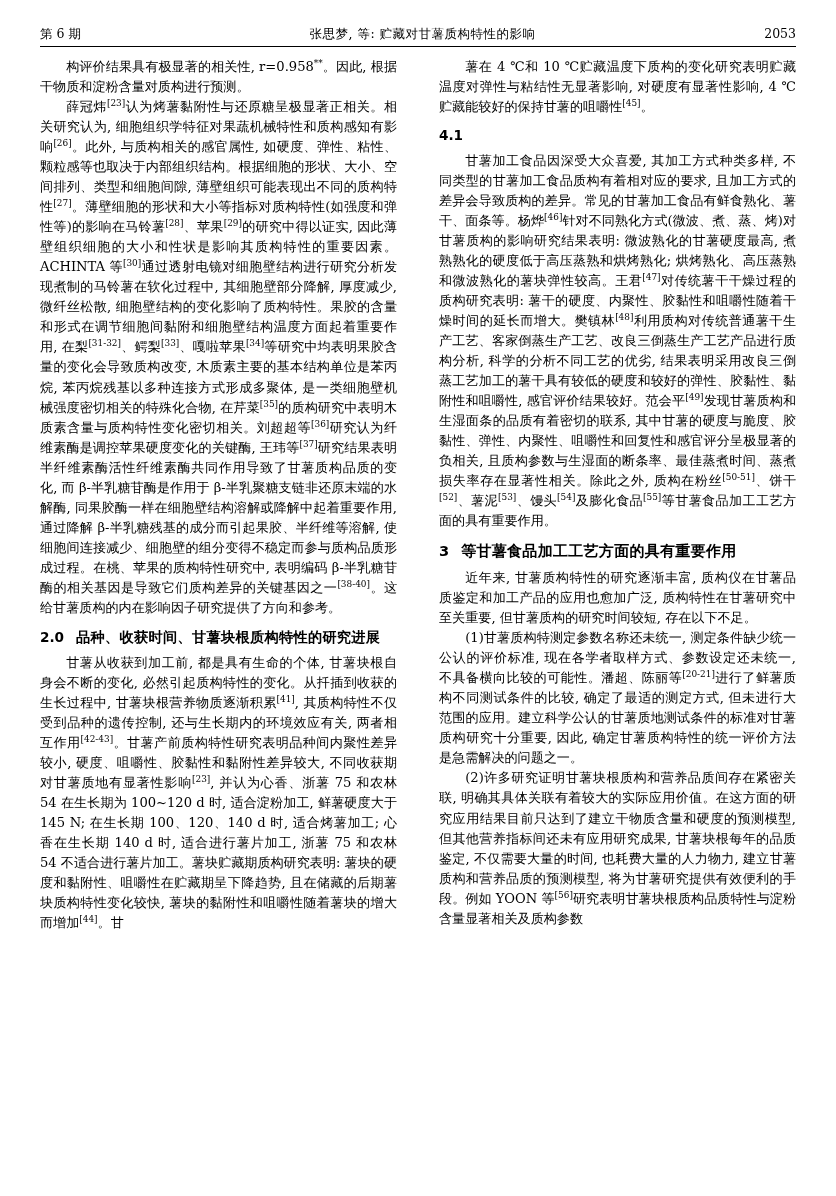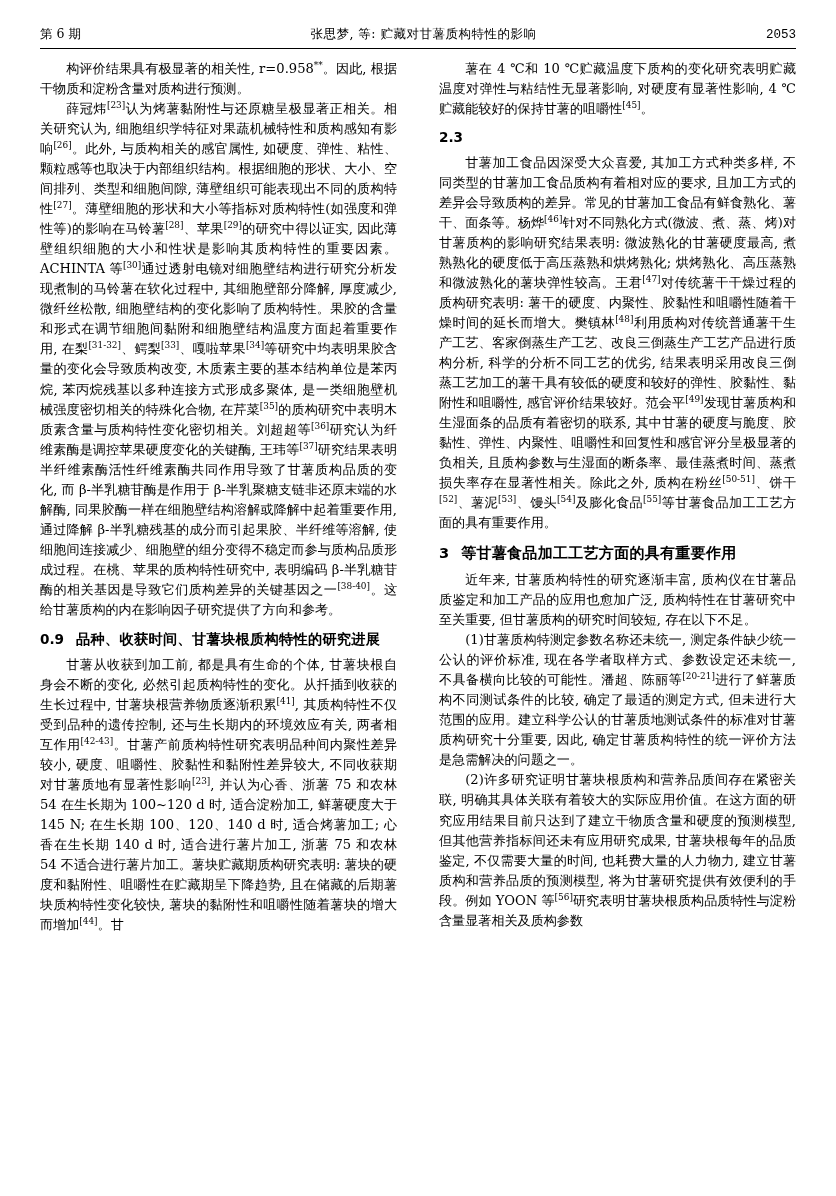--- a/index.html
+++ b/index.html
@@ -29,21 +29,21 @@
     font-size: 12.5px;
     line-height: 1.2;
     padding-bottom: 5px;
   }
   .running-head .rh-left { flex: 0 0 auto; }
   .running-head .rh-center {
     flex: 1 1 auto;
     text-align: center;
     letter-spacing: 0.5px;
   }
-  .running-head .rh-right { flex: 0 0 auto; font-family: Liberation Mono, monospace; }
+  .running-head .rh-right { flex: 0 0 auto; }
   .rule {
     border-top: 1.1px solid #000;
     margin-bottom: 10px;
   }
   
   .columns {
     display: flex;
     gap: 42px;
     height: 1108px;
   }
@@ -97,32 +97,32 @@
   </div>
   <div class="rule"></div>
 
   <div class="columns">
 
     <div class="col">
       <p>构评价结果具有极显著的相关性, r=0.958<sup>**</sup>。因此, 根据干物质和淀粉含量对质构进行预测。</p>
       <p>薛冠炜<sup>[23]</sup>认为烤薯黏附性与还原糖呈极显著正相关。相关研究认为, 细胞组织学特征对果蔬机械特性和质构感知有影响<sup>[26]</sup>。此外, 与质构相关的感官属性, 如硬度、弹性、粘性、颗粒感等也取决于内部组织结构。根据细胞的形状、大小、空间排列、类型和细胞间隙, 薄壁组织可能表现出不同的质构特性<sup>[27]</sup>。薄壁细胞的形状和大小等指标对质构特性(如强度和弹性等)的影响在马铃薯<sup>[28]</sup>、苹果<sup>[29]</sup>的研究中得以证实, 因此薄壁组织细胞的大小和性状是影响其质构特性的重要因素。ACHINTA 等<sup>[30]</sup>通过透射电镜对细胞壁结构进行研究分析发现煮制的马铃薯在软化过程中, 其细胞壁部分降解, 厚度减少, 微纤丝松散, 细胞壁结构的变化影响了质构特性。果胶的含量和形式在调节细胞间黏附和细胞壁结构温度方面起着重要作用, 在梨<sup>[31-32]</sup>、鳄梨<sup>[33]</sup>、嘎啦苹果<sup>[34]</sup>等研究中均表明果胶含量的变化会导致质构改变, 木质素主要的基本结构单位是苯丙烷, 苯丙烷残基以多种连接方式形成多聚体, 是一类细胞壁机械强度密切相关的特殊化合物, 在芹菜<sup>[35]</sup>的质构研究中表明木质素含量与质构特性变化密切相关。刘超超等<sup>[36]</sup>研究认为纤维素酶是调控苹果硬度变化的关键酶, 王玮等<sup>[37]</sup>研究结果表明半纤维素酶活性纤维素酶共同作用导致了甘薯质构品质的变化, 而 β-半乳糖苷酶是作用于 β-半乳聚糖支链非还原末端的水解酶, 同果胶酶一样在细胞壁结构溶解或降解中起着重要作用, 通过降解 β-半乳糖残基的成分而引起果胶、半纤维等溶解, 使细胞间连接减少、细胞壁的组分变得不稳定而参与质构品质形成过程。在桃、苹果的质构特性研究中, 表明编码 β-半乳糖苷酶的相关基因是导致它们质构差异的关键基因之一<sup>[38-40]</sup>。这给甘薯质构的内在影响因子研究提供了方向和参考。</p>
 
       <h2 class="sec">
-        <span class="num">0.9</span>
+        <span class="num">2.0</span>
         <span class="txt">品种、收获时间、甘薯块根质构特性的研究进展</span>
       </h2>
 
       <p>甘薯从收获到加工前, 都是具有生命的个体, 甘薯块根自身会不断的变化, 必然引起质构特性的变化。从扦插到收获的生长过程中, 甘薯块根营养物质逐渐积累<sup>[41]</sup>, 其质构特性不仅受到品种的遗传控制, 还与生长期内的环境效应有关, 两者相互作用<sup>[42-43]</sup>。甘薯产前质构特性研究表明品种间内聚性差异较小, 硬度、咀嚼性、胶黏性和黏附性差异较大, 不同收获期对甘薯质地有显著性影响<sup>[23]</sup>, 并认为心香、浙薯 75 和农林 54 在生长期为 100~120 d 时, 适合淀粉加工, 鲜薯硬度大于 145 N; 在生长期 100、120、140 d 时, 适合烤薯加工; 心香在生长期 140 d 时, 适合进行薯片加工, 浙薯 75 和农林 54 不适合进行薯片加工。薯块贮藏期质构研究表明: 薯块的硬度和黏附性、咀嚼性在贮藏期呈下降趋势, 且在储藏的后期薯块质构特性变化较快, 薯块的黏附性和咀嚼性随着薯块的增大而增加<sup>[44]</sup>。甘</p>
     </div>
 
     <div class="col">
       <p>薯在 4 ℃和 10 ℃贮藏温度下质构的变化研究表明贮藏温度对弹性与粘结性无显著影响, 对硬度有显著性影响, 4 ℃贮藏能较好的保持甘薯的咀嚼性<sup>[45]</sup>。</p>
 
       <h2 class="sec">
-        <span class="num">2.3</span>
+        <span class="num">4.1</span>
       </h2>
 
       <p>甘薯加工食品因深受大众喜爱, 其加工方式种类多样, 不同类型的甘薯加工食品质构有着相对应的要求, 且加工方式的差异会导致质构的差异。常见的甘薯加工食品有鲜食熟化、薯干、面条等。杨烨<sup>[46]</sup>针对不同熟化方式(微波、煮、蒸、烤)对甘薯质构的影响研究结果表明: 微波熟化的甘薯硬度最高, 煮熟熟化的硬度低于高压蒸熟和烘烤熟化; 烘烤熟化、高压蒸熟和微波熟化的薯块弹性较高。王君<sup>[47]</sup>对传统薯干干燥过程的质构研究表明: 薯干的硬度、内聚性、胶黏性和咀嚼性随着干燥时间的延长而增大。樊镇林<sup>[48]</sup>利用质构对传统普通薯干生产工艺、客家倒蒸生产工艺、改良三倒蒸生产工艺产品进行质构分析, 科学的分析不同工艺的优劣, 结果表明采用改良三倒蒸工艺加工的薯干具有较低的硬度和较好的弹性、胶黏性、黏附性和咀嚼性, 感官评价结果较好。范会平<sup>[49]</sup>发现甘薯质构和生湿面条的品质有着密切的联系, 其中甘薯的硬度与脆度、胶黏性、弹性、内聚性、咀嚼性和回复性和感官评分呈极显著的负相关, 且质构参数与生湿面的断条率、最佳蒸煮时间、蒸煮损失率存在显著性相关。除此之外, 质构在粉丝<sup>[50-51]</sup>、饼干<sup>[52]</sup>、薯泥<sup>[53]</sup>、馒头<sup>[54]</sup>及膨化食品<sup>[55]</sup>等甘薯食品加工工艺方面的具有重要作用。</p>
 
       <h2 class="sec big">
         <span class="num">3</span>
         <span class="txt">等甘薯食品加工工艺方面的具有重要作用</span>
       </h2>
 
       <p>近年来, 甘薯质构特性的研究逐渐丰富, 质构仪在甘薯品质鉴定和加工产品的应用也愈加广泛, 质构特性在甘薯研究中至关重要, 但甘薯质构的研究时间较短, 存在以下不足。</p>

